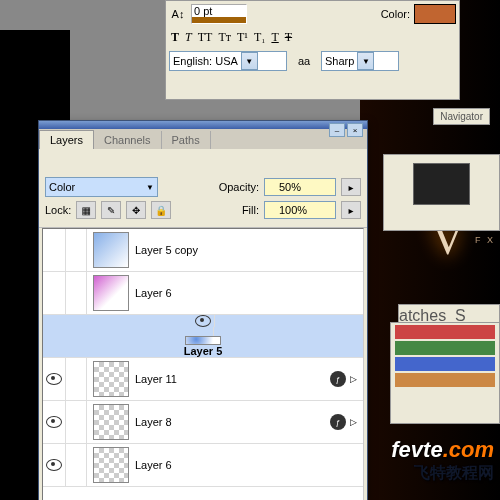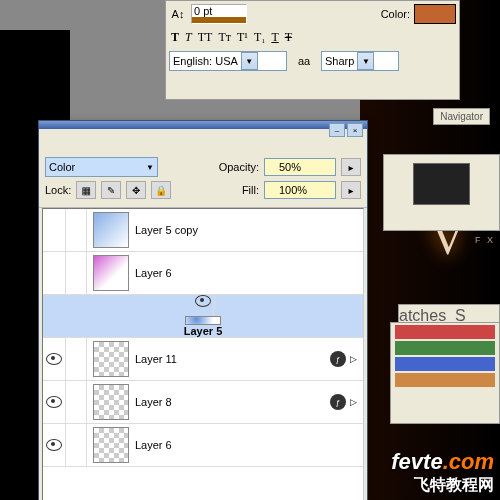--- a/index.html
+++ b/index.html
@@ -321,34 +321,34 @@
   border: 1px solid #999;
 }
 .sw-row { height: 14px; margin: 2px 4px; }
 .sw-r1 { background: #cc4444; }
 .sw-r2 { background: #448844; }
 .sw-r3 { background: #4466cc; }
 .sw-r4 { background: #cc8844; }
 .logo {
   position: absolute;
   right: 6px;
-  bottom: 4px;
+  bottom: 16px;
   text-align: right;
 }
 .logo-top {
   font-size: 22px;
   font-weight: bold;
   font-style: italic;
   color: #fff;
   text-shadow: 1px 1px 2px #000;
 }
 .logo-top .orange { color: #ff7700; }
 .logo-bottom {
   font-size: 16px;
-  color: #ffffff;
+  color: #0f172a;
   font-weight: bold;
   text-shadow: 1px 1px 2px #000;
 }
 .mini-panel {
   position: absolute;
   right: 0;
   top: 154px;
   width: 115px;
   height: 75px;
   background: #ece9d8;
@@ -435,20 +435,25 @@
   <div class="sw-row sw-r3"></div>
   <div class="sw-row sw-r4"></div>
 </div>
 
 <div class="layers-panel">
   <div class="panel-titlebar">
     <div class="panel-close">
       <div class="wbtn">–</div>
       <div class="wbtn">×</div>
     </div>
+  </div>
+  <div class="panel-tabs">
+    <div class="panel-tab active">Layers</div>
+    <div class="panel-tab">Channels</div>
+    <div class="panel-tab">Paths</div>
   </div>
   <div class="panel-controls">
     <div class="ctrl-row">
       <div class="blend-combo">
         <span>Color</span>
           <span style="font-size:8px">▼</span>
       </div>
       <div style="flex:1"></div>
       <span>Opacity:</span>
       <input class="pct-input" value="50%" style="">

